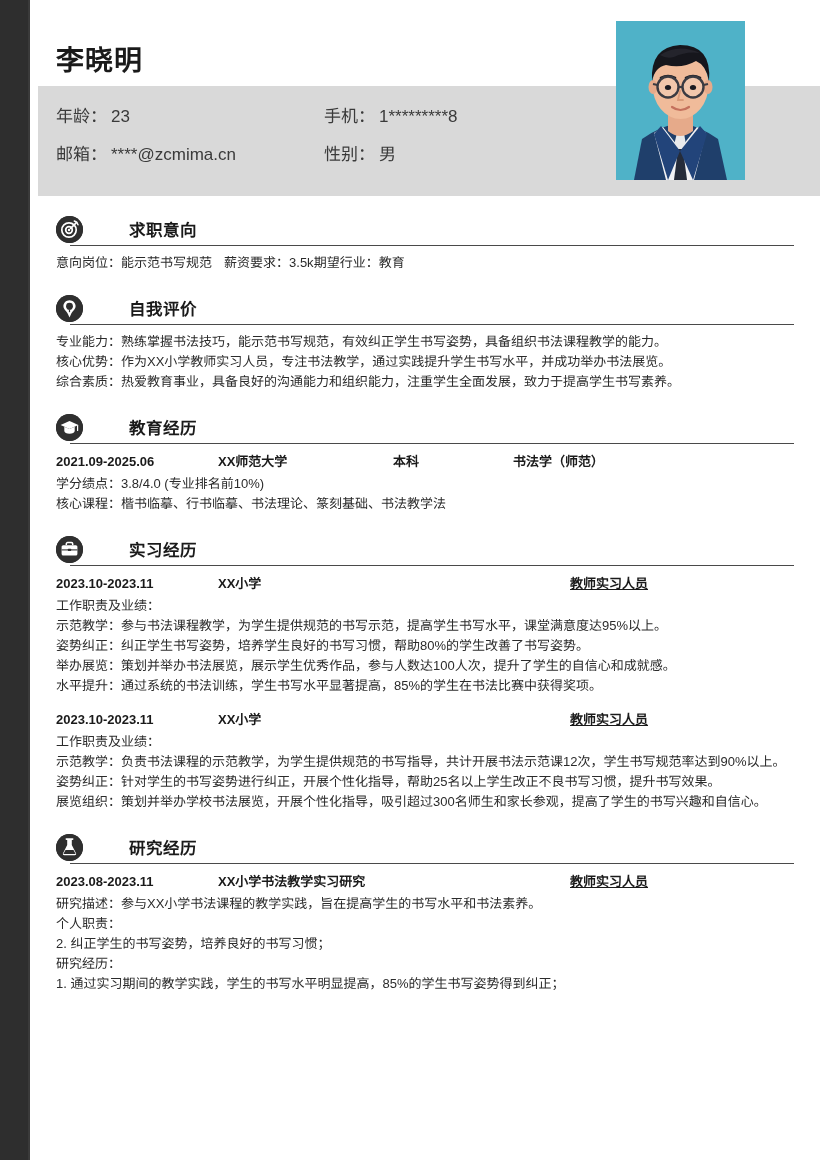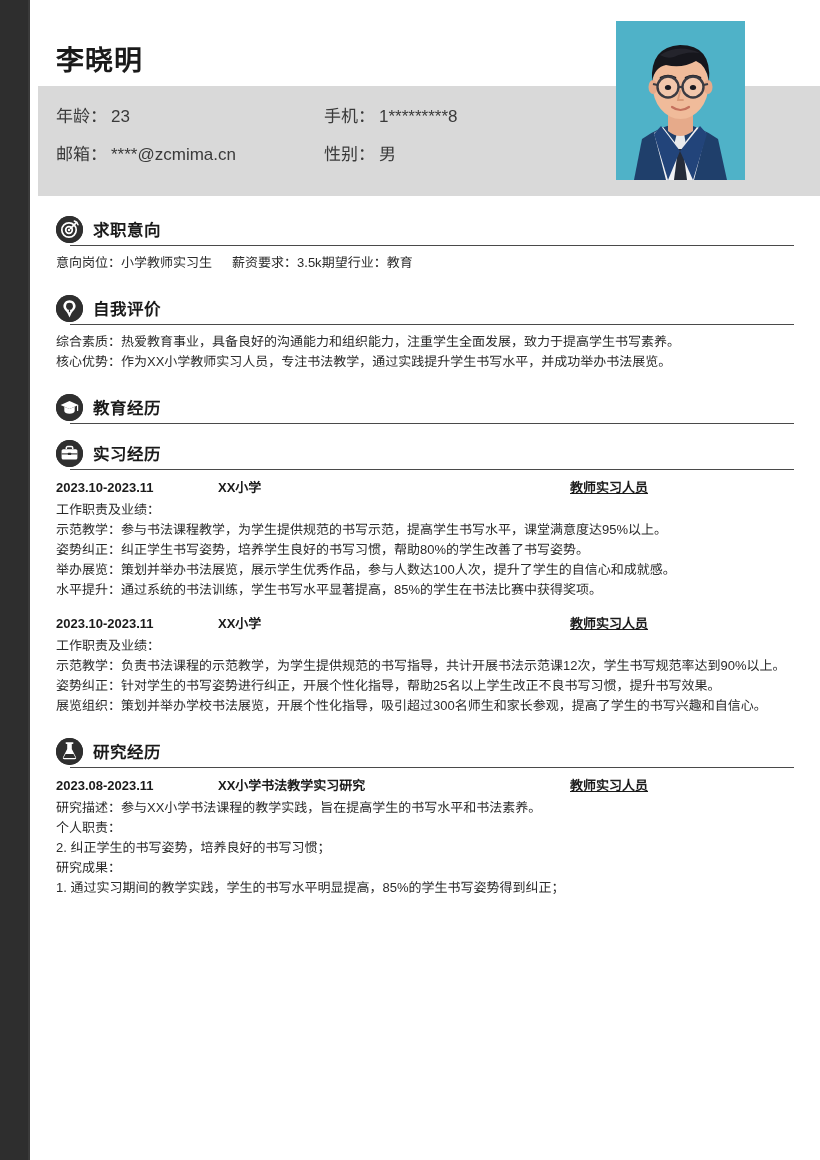--- a/index.html
+++ b/index.html
@@ -105,20 +105,21 @@
   }
   .section {
     padding: 0 26px 0 26px;
   }
   .sec-head {
     display: flex;
     align-items: center;
     position: relative;
     height: 34px;
     margin-top: 12px;
+    gap: 36px;
   }
   .sec-icon {
     width: 27px;
     height: 27px;
     border-radius: 50%;
     background: #2f2f2f;
     display: flex;
     align-items: center;
     justify-content: center;
     flex: 0 0 auto;
@@ -166,21 +167,21 @@
   .e-maj  { flex: 1 1 auto; }
   .e-role { flex: 1 1 auto; text-align: left; padding-left: 177px; text-decoration: underline; }
 
   .intent-row {
     display: flex;
     font-size: 13px;
     line-height: 20px;
     color: #2b2b2b;
   }
   .intent-a { flex: 0 0 auto; }
-  .intent-b { flex: 0 0 auto; margin-left: 20px; }
+  .intent-b { flex: 0 0 auto; margin-left: 12px; }
   .intent-c { flex: 0 0 auto; }
 </style>
 </head>
 <body>
 
 <div class="left-stripe"></div>
 <div class="left-stripe-edge"></div>
 
 <div class="page">
 
@@ -264,21 +265,21 @@
             <circle cx="13" cy="14" r="1.2" fill="#ffffff"></circle>
             <path d="M14.6 12.4 L20.4 6.6" stroke="#ffffff" stroke-width="1.7" stroke-linecap="round"></path>
             <path d="M18.3 5 L20.8 6.2 L22 8.7" stroke="#ffffff" stroke-width="1.5" fill="none" stroke-linecap="round" stroke-linejoin="round"></path>
           </svg>
         </span>
         <span class="sec-title">求职意向</span>
         <span class="sec-rule"></span>
       </div>
       <div class="sec-body">
         <div class="intent-row">
-          <span class="intent-a"><span>意向岗位：</span><span>小学教师实习生</span></span>
+          <span class="intent-a"><span>意向岗位：</span><span>能示范书写规范</span></span>
           <span class="intent-b"><span>薪资要求：</span><span>3.5k</span></span>
           <span class="intent-c"><span>期望行业：</span><span>教育</span></span>
         </div>
       </div>
     </div>
 
     <div class="section">
       <div class="sec-head">
         <span class="sec-icon">
           <svg width="27" height="27" viewBox="0 0 27 27">
@@ -286,37 +287,48 @@
             <path d="M13.5 5.2 C9.9 5.2 7.4 8 7.4 11.1 C7.4 14.4 10.6 16.2 12 19.2 L13.5 22.4 L15 19.2 C16.4 16.2 19.6 14.4 19.6 11.1 C19.6 8 17.1 5.2 13.5 5.2 Z" fill="#ffffff"></path>
             <circle cx="13.5" cy="11.2" r="3.4" fill="#2f2f2f"></circle>
             <path d="M11.6 13.9 L15.4 13.9" stroke="#2f2f2f" stroke-width="1.2"></path>
             <path d="M13.5 14.4 L13.5 17.2" stroke="#2f2f2f" stroke-width="1.2"></path>
           </svg>
         </span>
         <span class="sec-title">自我评价</span>
         <span class="sec-rule"></span>
       </div>
       <div class="sec-body">
+        <div class="line">专业能力：熟练掌握书法技巧，能示范书写规范，有效纠正学生书写姿势，具备组织书法课程教学的能力。</div>
+        <div class="line">核心优势：作为XX小学教师实习人员，专注书法教学，通过实践提升学生书写水平，并成功举办书法展览。</div>
         <div class="line">综合素质：热爱教育事业，具备良好的沟通能力和组织能力，注重学生全面发展，致力于提高学生书写素养。</div>
-        <div class="line">核心优势：作为XX小学教师实习人员，专注书法教学，通过实践提升学生书写水平，并成功举办书法展览。</div>
       </div>
     </div>
 
     <div class="section">
       <div class="sec-head">
         <span class="sec-icon">
           <svg width="27" height="27" viewBox="0 0 27 27">
             <circle cx="13.5" cy="13.5" r="13.5" fill="#2f2f2f"></circle>
             <path d="M13.5 7 L22.4 11 L13.5 15 L4.6 11 Z" fill="#ffffff"></path>
             <path d="M8.3 12.7 L8.3 17 C8.3 18.6 10.6 19.7 13.5 19.7 C16.4 19.7 18.7 18.6 18.7 17 L18.7 12.7 L13.5 15.1 Z" fill="#ffffff"></path>
             <path d="M21.6 11.5 L21.6 16.4" stroke="#ffffff" stroke-width="1.2" stroke-linecap="round"></path>
           </svg>
         </span>
         <span class="sec-title">教育经历</span>
         <span class="sec-rule"></span>
+      </div>
+      <div class="sec-body">
+        <div class="entry-row">
+          <span class="e-date">2021.09-2025.06</span>
+          <span class="e-org">XX师范大学</span>
+          <span class="e-deg">本科</span>
+          <span class="e-maj">书法学（师范）</span>
+        </div>
+        <div class="line">学分绩点：3.8/4.0 (专业排名前10%)</div>
+        <div class="line">核心课程：楷书临摹、行书临摹、书法理论、篆刻基础、书法教学法</div>
       </div>
     </div>
 
     <div class="section">
       <div class="sec-head">
         <span class="sec-icon">
           <svg width="27" height="27" viewBox="0 0 27 27">
             <circle cx="13.5" cy="13.5" r="13.5" fill="#2f2f2f"></circle>
             <path d="M10.3 9 L10.3 7.8 C10.3 7.1 10.9 6.6 11.6 6.6 L15.4 6.6 C16.1 6.6 16.7 7.1 16.7 7.8 L16.7 9" fill="none" stroke="#ffffff" stroke-width="1.5"></path>
             <rect x="5.6" y="9.2" width="15.8" height="10.4" rx="1.6" fill="#ffffff"></rect>
@@ -370,19 +382,19 @@
       </div>
       <div class="sec-body">
         <div class="entry-row">
           <span class="e-date">2023.08-2023.11</span>
           <span class="e-org">XX小学书法教学实习研究</span>
           <span class="e-role">教师实习人员</span>
         </div>
         <div class="line">研究描述：参与XX小学书法课程的教学实践，旨在提高学生的书写水平和书法素养。</div>
         <div class="line">个人职责：</div>
         <div class="line">2. 纠正学生的书写姿势，培养良好的书写习惯；</div>
-        <div class="line">研究成果：</div>
+        <div class="line">研究经历：</div>
         <div class="line">1. 通过实习期间的教学实践，学生的书写水平明显提高，85%的学生书写姿势得到纠正；</div>
       </div>
     </div>
 
   </div>
 </div>
 
 </body></html>

